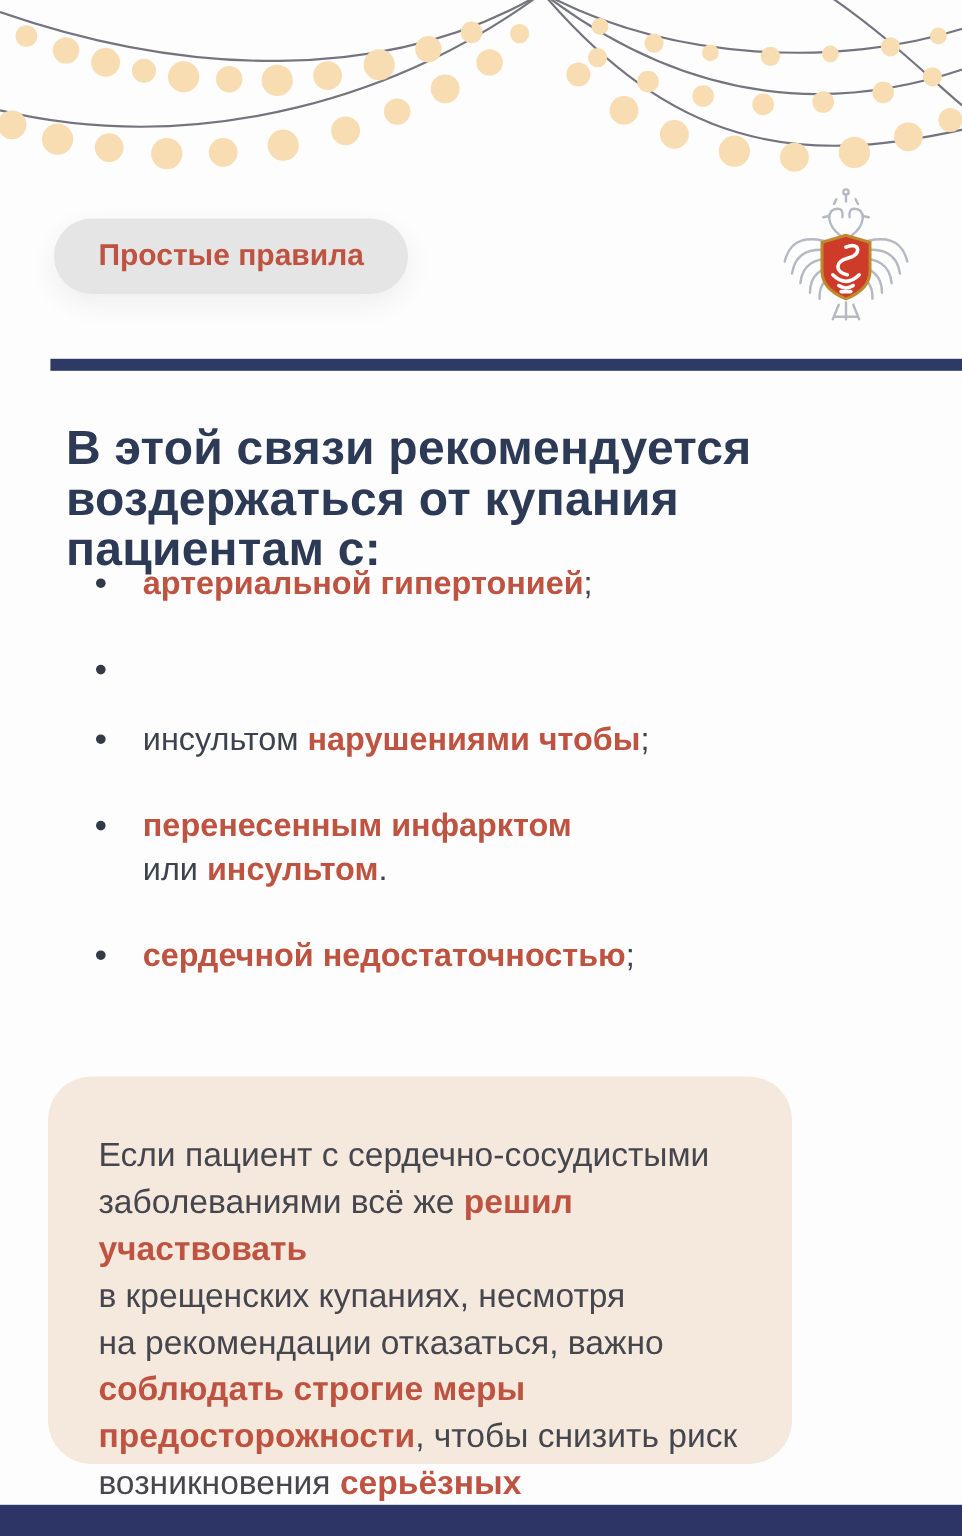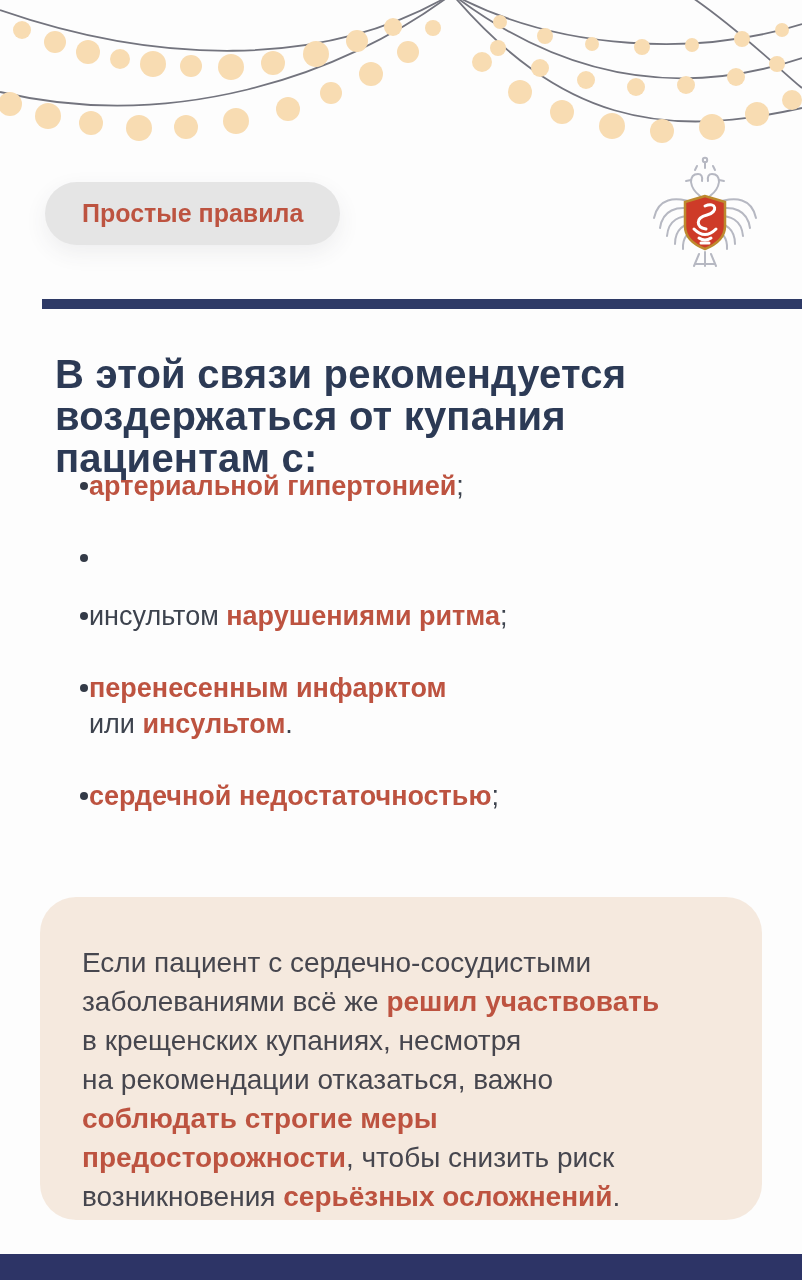--- a/index.html
+++ b/index.html
@@ -34,30 +34,30 @@
   .heading{
     position:absolute;left:55px;top:353px;margin:0;width:720px;
     font-size:40px;line-height:42px;font-weight:700;color:var(--heading-navy);
     letter-spacing:0.2px;
   }
   .bullets{
     position:absolute;left:80px;top:468px;margin:0;padding:0;
     list-style:none;width:660px;
   }
   .bullets li{
-    display:flex;gap:1px;margin-bottom:36px;
+    display:flex;gap:31px;margin-bottom:36px;
     font-size:27px;line-height:36px;color:var(--text-dark);
   }
   .bullets .dot{
     flex:0 0 auto;width:8px;height:8px;border-radius:50%;
     background:#333a47;margin-top:14px;
   }
   .em{color:var(--accent-red);font-weight:700;}
   .note{
-    position:absolute;left:40px;top:897px;width:722px;height:323px;
+    position:absolute;left:40px;top:897px;width:620px;height:323px;
     background:var(--note-bg);border-radius:36px;
     padding:46px 42px;
   }
   .note p{
     margin:0;font-size:28px;line-height:39px;color:var(--note-text);
   }
   .footer-bar{position:absolute;left:0;top:1254px;width:802px;height:26px;background:#2d3466;}
 </style>
 </head>
 <body>
@@ -171,21 +171,21 @@
   <ul class="bullets">
     <li>
       <span class="dot"></span>
       <span><span class="em">артериальной гипертонией</span><span>;</span></span>
     </li>
     <li>
       <span class="dot"></span>
     </li>
     <li>
       <span class="dot"></span>
-      <span><span>инсультом </span><span class="em">нарушениями ритма</span><span>;</span></span>
+      <span><span>инсультом </span><span class="em">нарушениями чтобы</span><span>;</span></span>
     </li>
     <li>
       <span class="dot"></span>
       <span><span class="em">перенесенным инфарктом</span><br><span>или </span><span class="em">инсультом</span><span>.</span></span>
     </li>
     <li>
       <span class="dot"></span>
       <span><span class="em">сердечной недостаточностью</span><span>;</span></span>
     </li>
   </ul>

